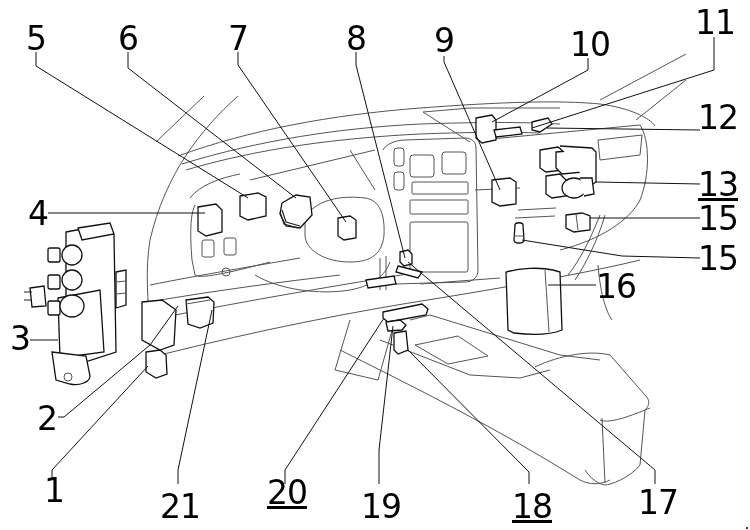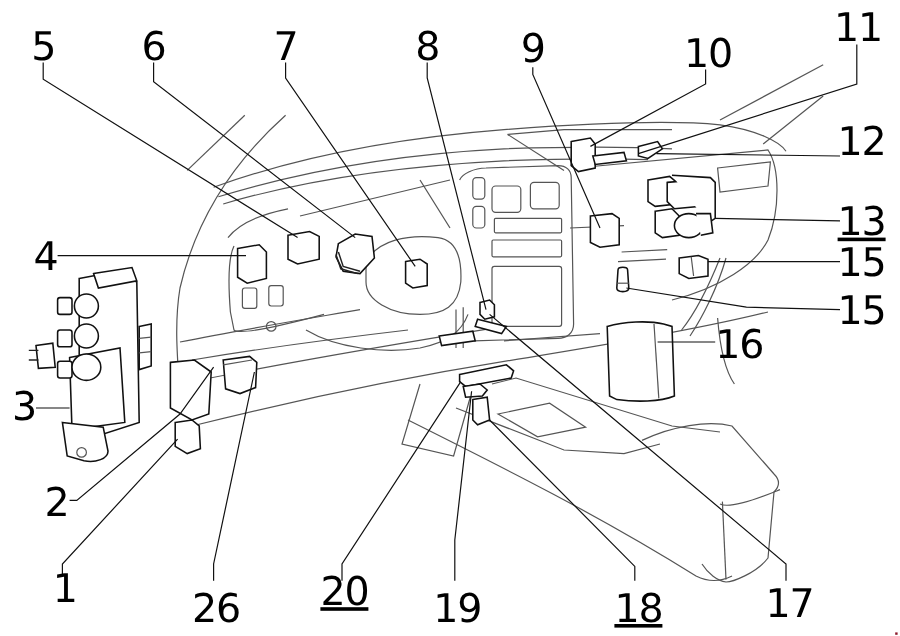--- a/index.html
+++ b/index.html
@@ -193,16 +193,16 @@
 <div class="lbl" style="left:695px;top:6px;">11</div>
 <div class="lbl" style="left:698px;top:101px;text-align:center;">12</div>
 <div class="lbl" style="left:698px;top:168px;text-decoration:underline;">13</div>
 <div class="lbl" style="left:698px;top:202px;">15</div>
 <div class="lbl" style="left:698px;top:242px;">15</div>
 <div class="lbl" style="left:596px;top:270px;">16</div>
 <div class="lbl" style="left:638px;top:486px;">17</div>
 <div class="lbl" style="left:512px;top:490px;text-decoration:underline;">18</div>
 <div class="lbl" style="left:361px;top:490px;">19</div>
 <div class="lbl" style="left:267px;top:476px;text-decoration:underline;">20</div>
-<div class="lbl" style="left:160px;top:490px;">26</div>
+<div class="lbl" style="left:160px;top:490px;">21</div>
 
 <div class="artifact" style="background: rgb(139, 26, 43);"></div>
 </div>
 
 </body></html>

